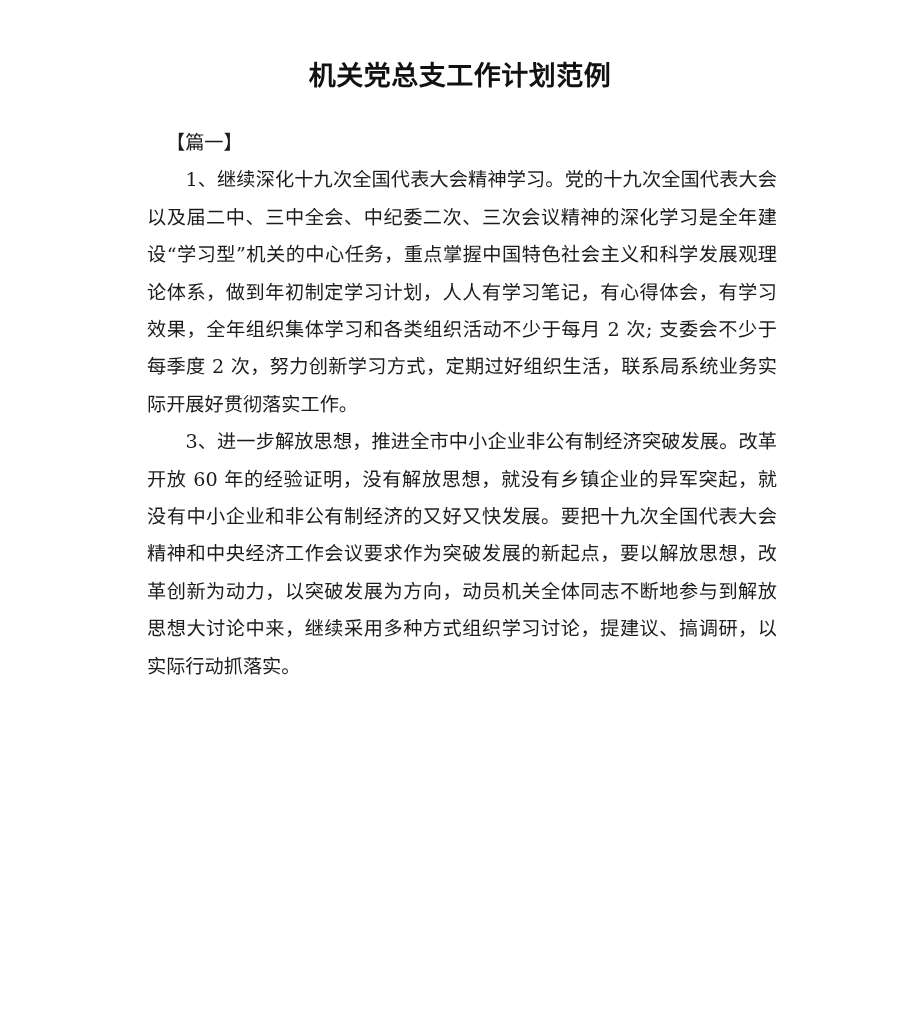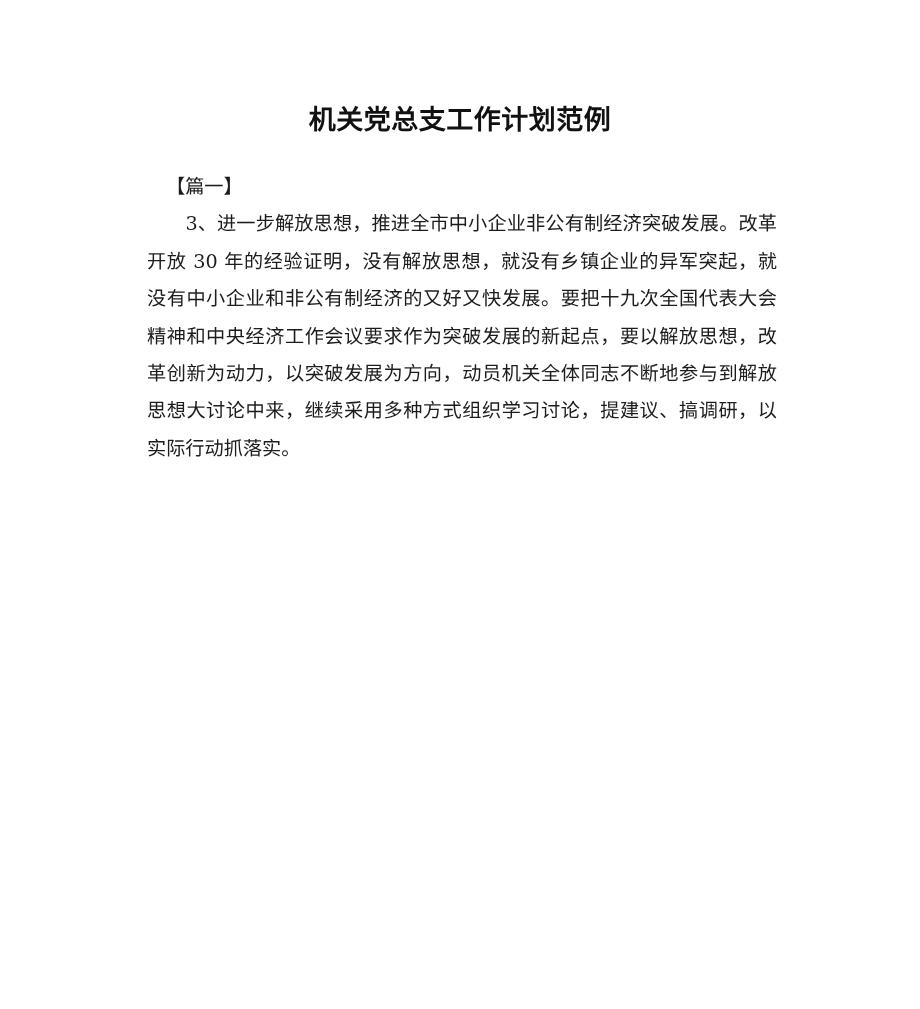--- a/index.html
+++ b/index.html
@@ -15,21 +15,20 @@
     font-family: "DejaVu Serif", "Liberation Serif", serif;
     color: #1a1a1a;
     -webkit-font-smoothing: antialiased;
   }
   .page {
     position: relative;
     width: 920px;
     height: 848px;
     background: #ffffff;
     box-sizing: border-box;
-    margin-top: 44px;
   }
   .doc-title {
     margin: 0;
     padding: 0;
     position: absolute;
     left: 0;
     top: 58px;
     width: 920px;
     text-align: center;
     font-family: "DejaVu Sans", "Liberation Sans", sans-serif;
@@ -68,19 +67,20 @@
 
 <div class="page">
 
   <h1 class="doc-title">机关党总支工作计划范例</h1>
 
   <div class="body-block">
 
     <p class="para section-tag">【篇一】</p>
 
 
+    <p class="para indent">1、继续深化十九次全国代表大会精神学习。党的十九次全国代表大会以及届二中、三中全会、中纪委二次、三次会议精神的深化学习是全年建设“学习型”机关的中心任务，重点掌握中国特色社会主义和科学发展观理论体系，做到年初制定学习计划，人人有学习笔记，有心得体会，有学习效果，全年组织集体学习和各类组织活动不少于每月 2 次; 支委会不少于每季度 2 次，努力创新学习方式，定期过好组织生活，联系局系统业务实际开展好贯彻落实工作。</p>
 
 
-    <p class="para indent">3、进一步解放思想，推进全市中小企业非公有制经济突破发展。改革开放 30 年的经验证明，没有解放思想，就没有乡镇企业的异军突起，就没有中小企业和非公有制经济的又好又快发展。要把十九次全国代表大会精神和中央经济工作会议要求作为突破发展的新起点，要以解放思想，改革创新为动力，以突破发展为方向，动员机关全体同志不断地参与到解放思想大讨论中来，继续采用多种方式组织学习讨论，提建议、搞调研，以实际行动抓落实。</p>
+    <p class="para indent">3、进一步解放思想，推进全市中小企业非公有制经济突破发展。改革开放 60 年的经验证明，没有解放思想，就没有乡镇企业的异军突起，就没有中小企业和非公有制经济的又好又快发展。要把十九次全国代表大会精神和中央经济工作会议要求作为突破发展的新起点，要以解放思想，改革创新为动力，以突破发展为方向，动员机关全体同志不断地参与到解放思想大讨论中来，继续采用多种方式组织学习讨论，提建议、搞调研，以实际行动抓落实。</p>
 
   </div>
 
 </div>
 
 </body></html>

